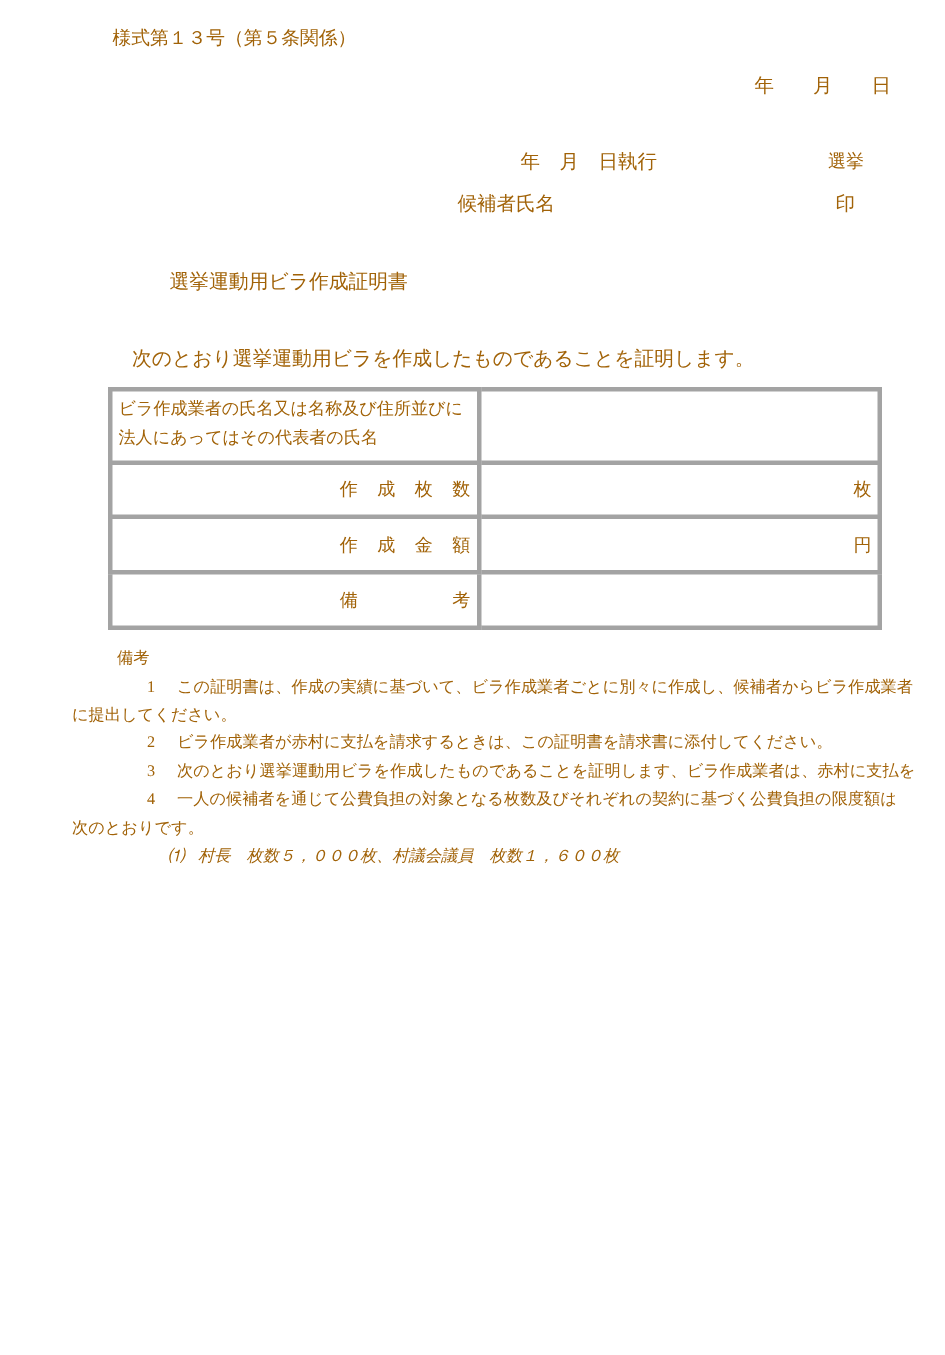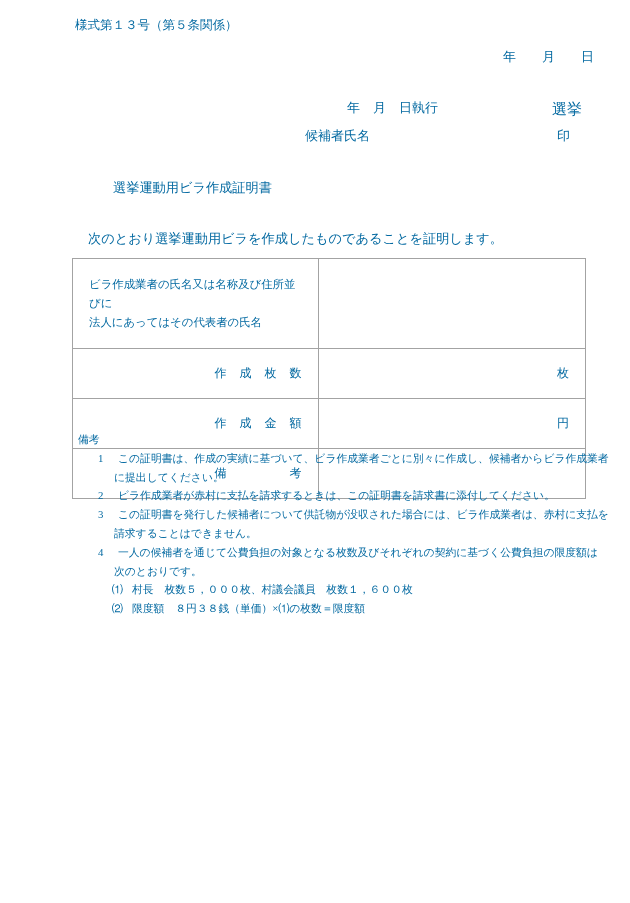--- a/index.html
+++ b/index.html
@@ -6,21 +6,21 @@
     margin: 0;
     padding: 0;
     background: #ffffff;
   }
   .page {
     position: relative;
     width: 630px;
     height: 903px;
     background: #ffffff;
     font-family: "Liberation Serif", "DejaVu Serif", serif;
-    color: #0369a1;
+    color: #a16207;
     overflow: hidden;
   }
   .abs {
     position: absolute;
     white-space: nowrap;
     line-height: 1.2;
   }
   .form-number {
     left: 75px;
     top: 18px;
@@ -33,21 +33,21 @@
     text-align: center;
   }
   .exec-date {
     left: 347px;
     top: 100px;
     font-size: 13px;
   }
   .election-label {
     left: 552px;
     top: 100px;
-    font-size: 15px;
+    font-size: 12px;
   }
   .candidate-label {
     left: 305px;
     top: 128px;
     font-size: 13px;
   }
   .seal-label {
     left: 557px;
     top: 128px;
     font-size: 13px;
@@ -64,23 +64,24 @@
   }
   .cert-table {
     position: absolute;
     left: 72px;
     top: 258px;
     width: 514px;
     border-collapse: collapse;
     table-layout: fixed;
   }
   .cert-table td {
-    border: 1px solid #a3a3a3;
-    padding: 16px;
+    border: 3px solid #a3a3a3;
+    padding: 4px;
     vertical-align: middle;
+    font-family: Liberation Mono, monospace;
   }
   .cert-table .col-label { width: 246px; }
   .cert-table .col-value { width: 267px; }
   .cell-vendor-label {
     font-size: 11.4px;
     line-height: 19px;
     padding: 2px 6px 2px 6px;
     vertical-align: top;
   }
   .cell-center-label {
@@ -104,22 +105,22 @@
     width: 562px;
     font-size: 10.8px;
   }
   .note-line {
     height: 18.8px;
     line-height: 18.8px;
     white-space: nowrap;
   }
   .nl-heading { margin-left: 78px; }
   .nl-item    { margin-left: 98px; }
-  .nl-cont    { margin-left: 114px; }
-  .nl-sub     { margin-left: 112px; }
+  .nl-cont    { margin-left: 48px; }
+  .nl-sub     { margin-left: 112px; font-style: italic; }
   .note-num {
     display: inline-block;
     width: 20px;
   }
 </style>
 </head>
 <body>
 
 <div class="page">
 
@@ -173,34 +174,28 @@
     </div>
     <div class="note-line nl-cont">
       <span>に提出してください。</span>
     </div>
 
     <div class="note-line nl-item">
       <span class="note-num">2</span><span>ビラ作成業者が赤村に支払を請求するときは、この証明書を請求書に添付してください。</span>
     </div>
 
     <div class="note-line nl-item">
-      <span class="note-num">3</span><span>この証明書を発行した候補者について供託物が没収された場合には、ビラ作成業者は、赤村に支払を</span>
-    </div>
-    <div class="note-line nl-cont">
-      <span>請求することはできません。</span>
+      <span class="note-num">3</span><span>次のとおり選挙運動用ビラを作成したものであることを証明します、ビラ作成業者は、赤村に支払を</span>
     </div>
 
     <div class="note-line nl-item">
       <span class="note-num">4</span><span>一人の候補者を通じて公費負担の対象となる枚数及びそれぞれの契約に基づく公費負担の限度額は</span>
     </div>
     <div class="note-line nl-cont">
       <span>次のとおりです。</span>
     </div>
 
     <div class="note-line nl-sub">
       <span class="note-num">⑴</span><span>村長　枚数５，０００枚、村議会議員　枚数１，６００枚</span>
     </div>
-    <div class="note-line nl-sub">
-      <span class="note-num">⑵</span><span>限度額　８円３８銭（単価）×⑴の枚数＝限度額</span>
-    </div>
   </div>
 
 </div>
 
 </body></html>

